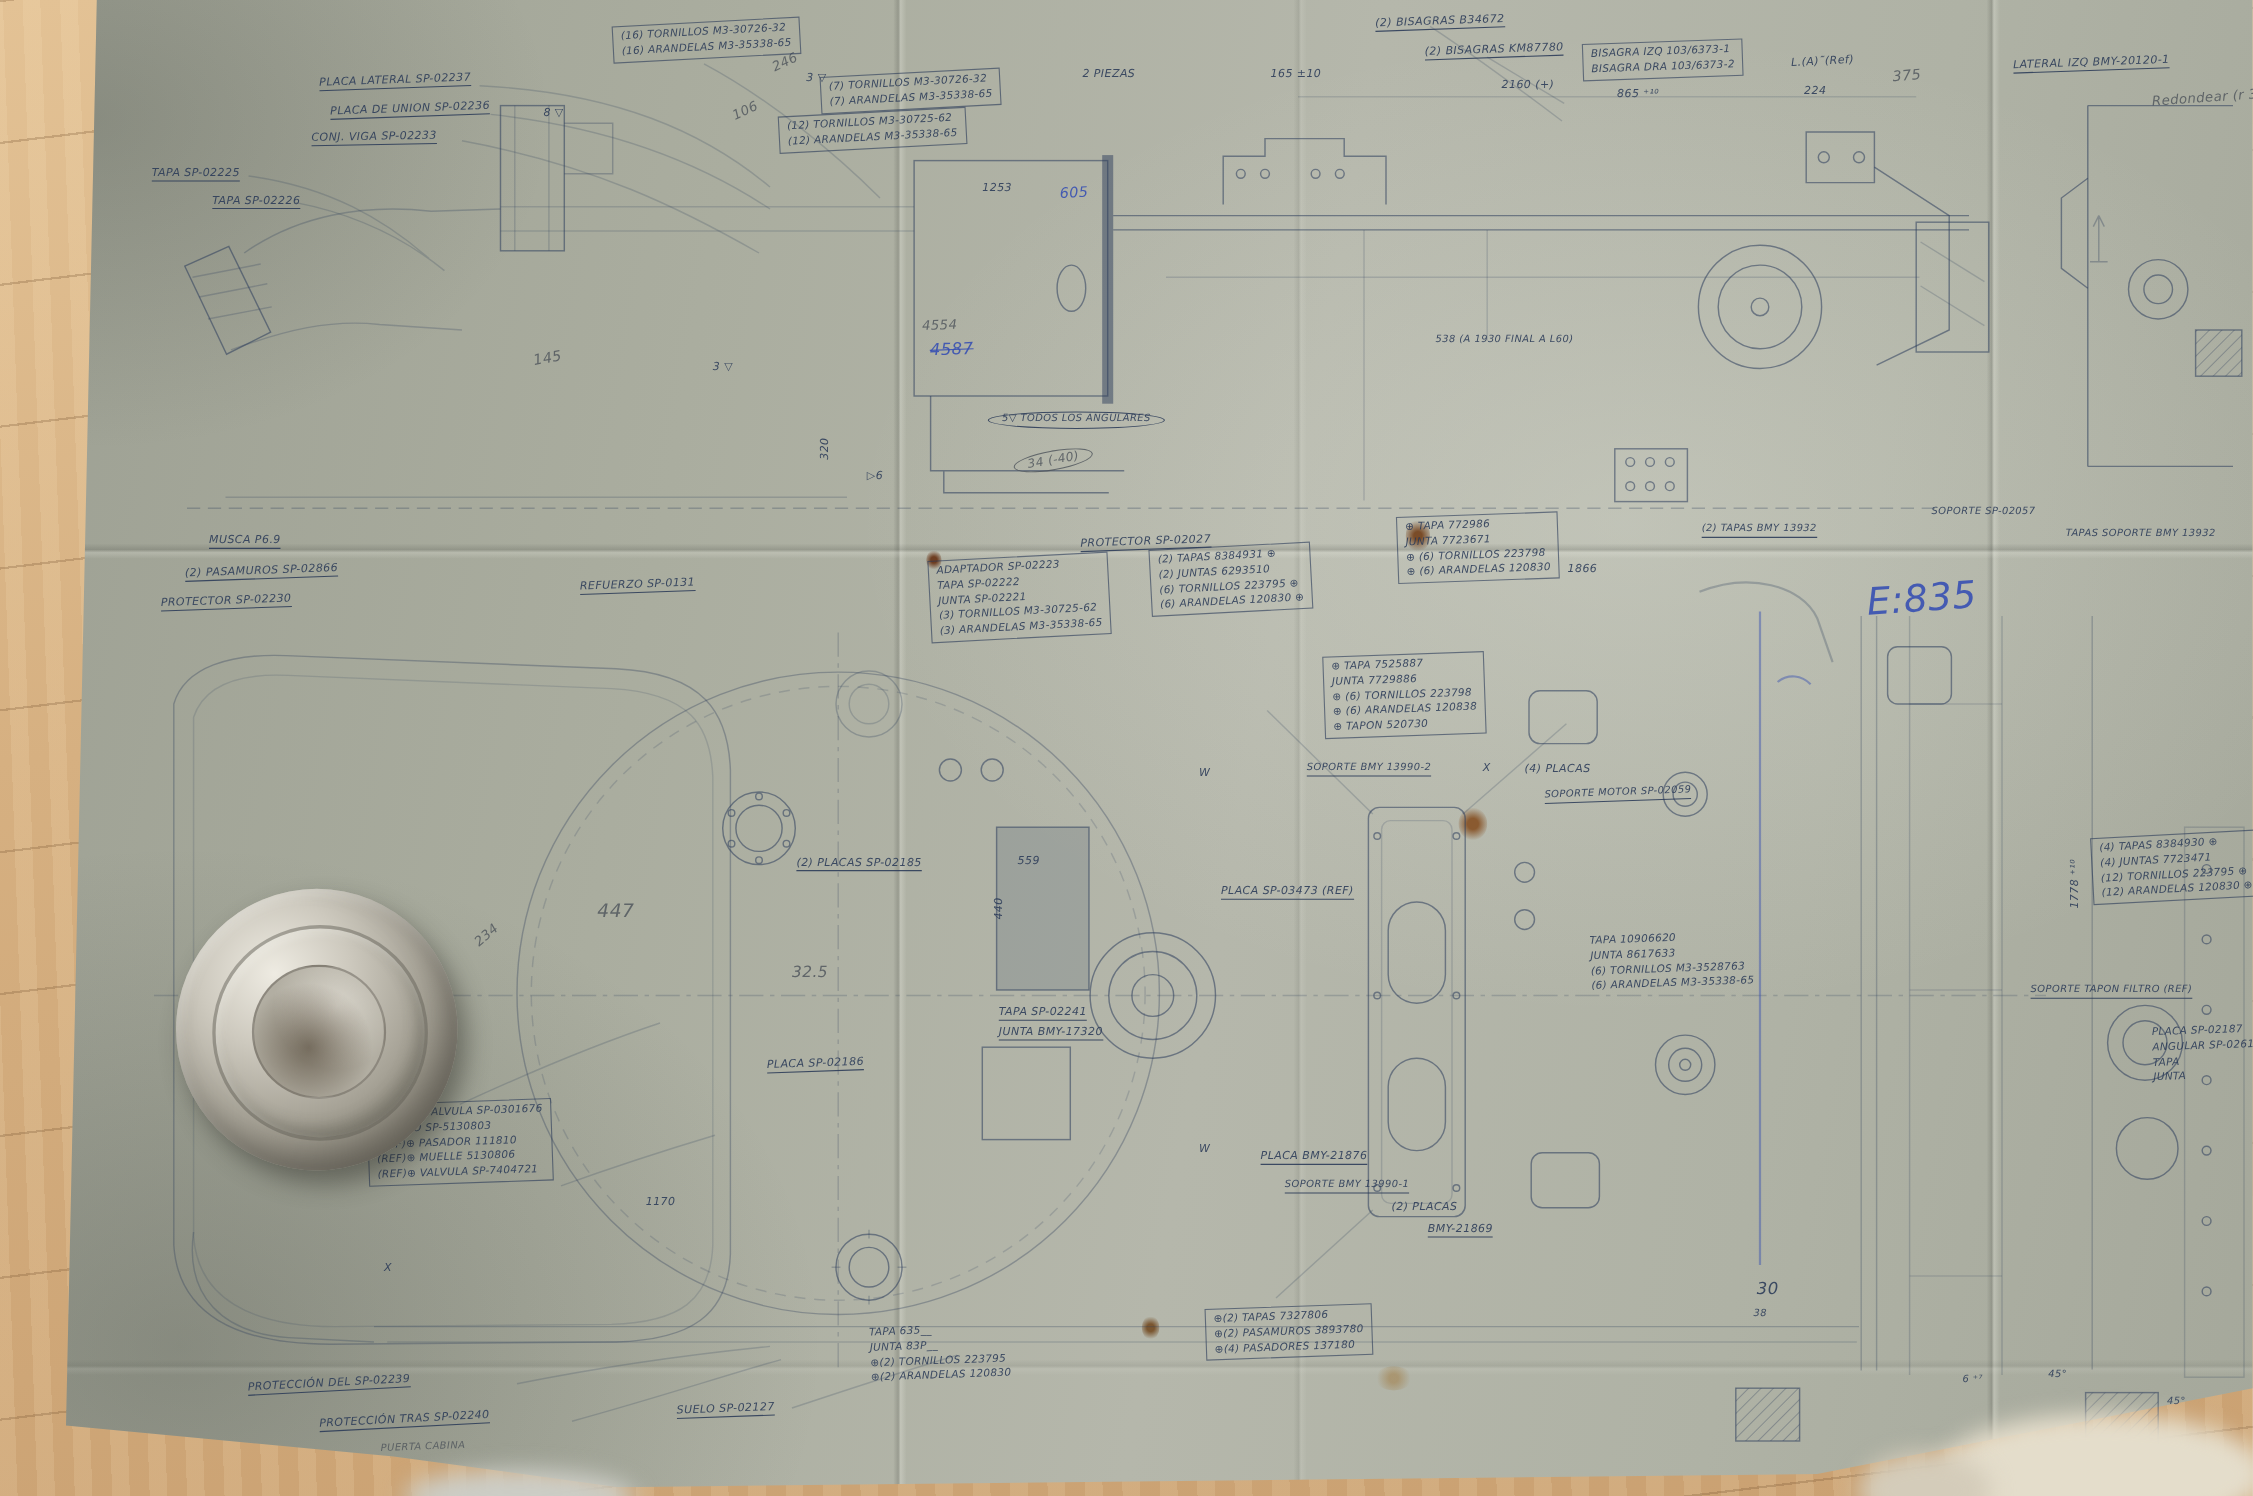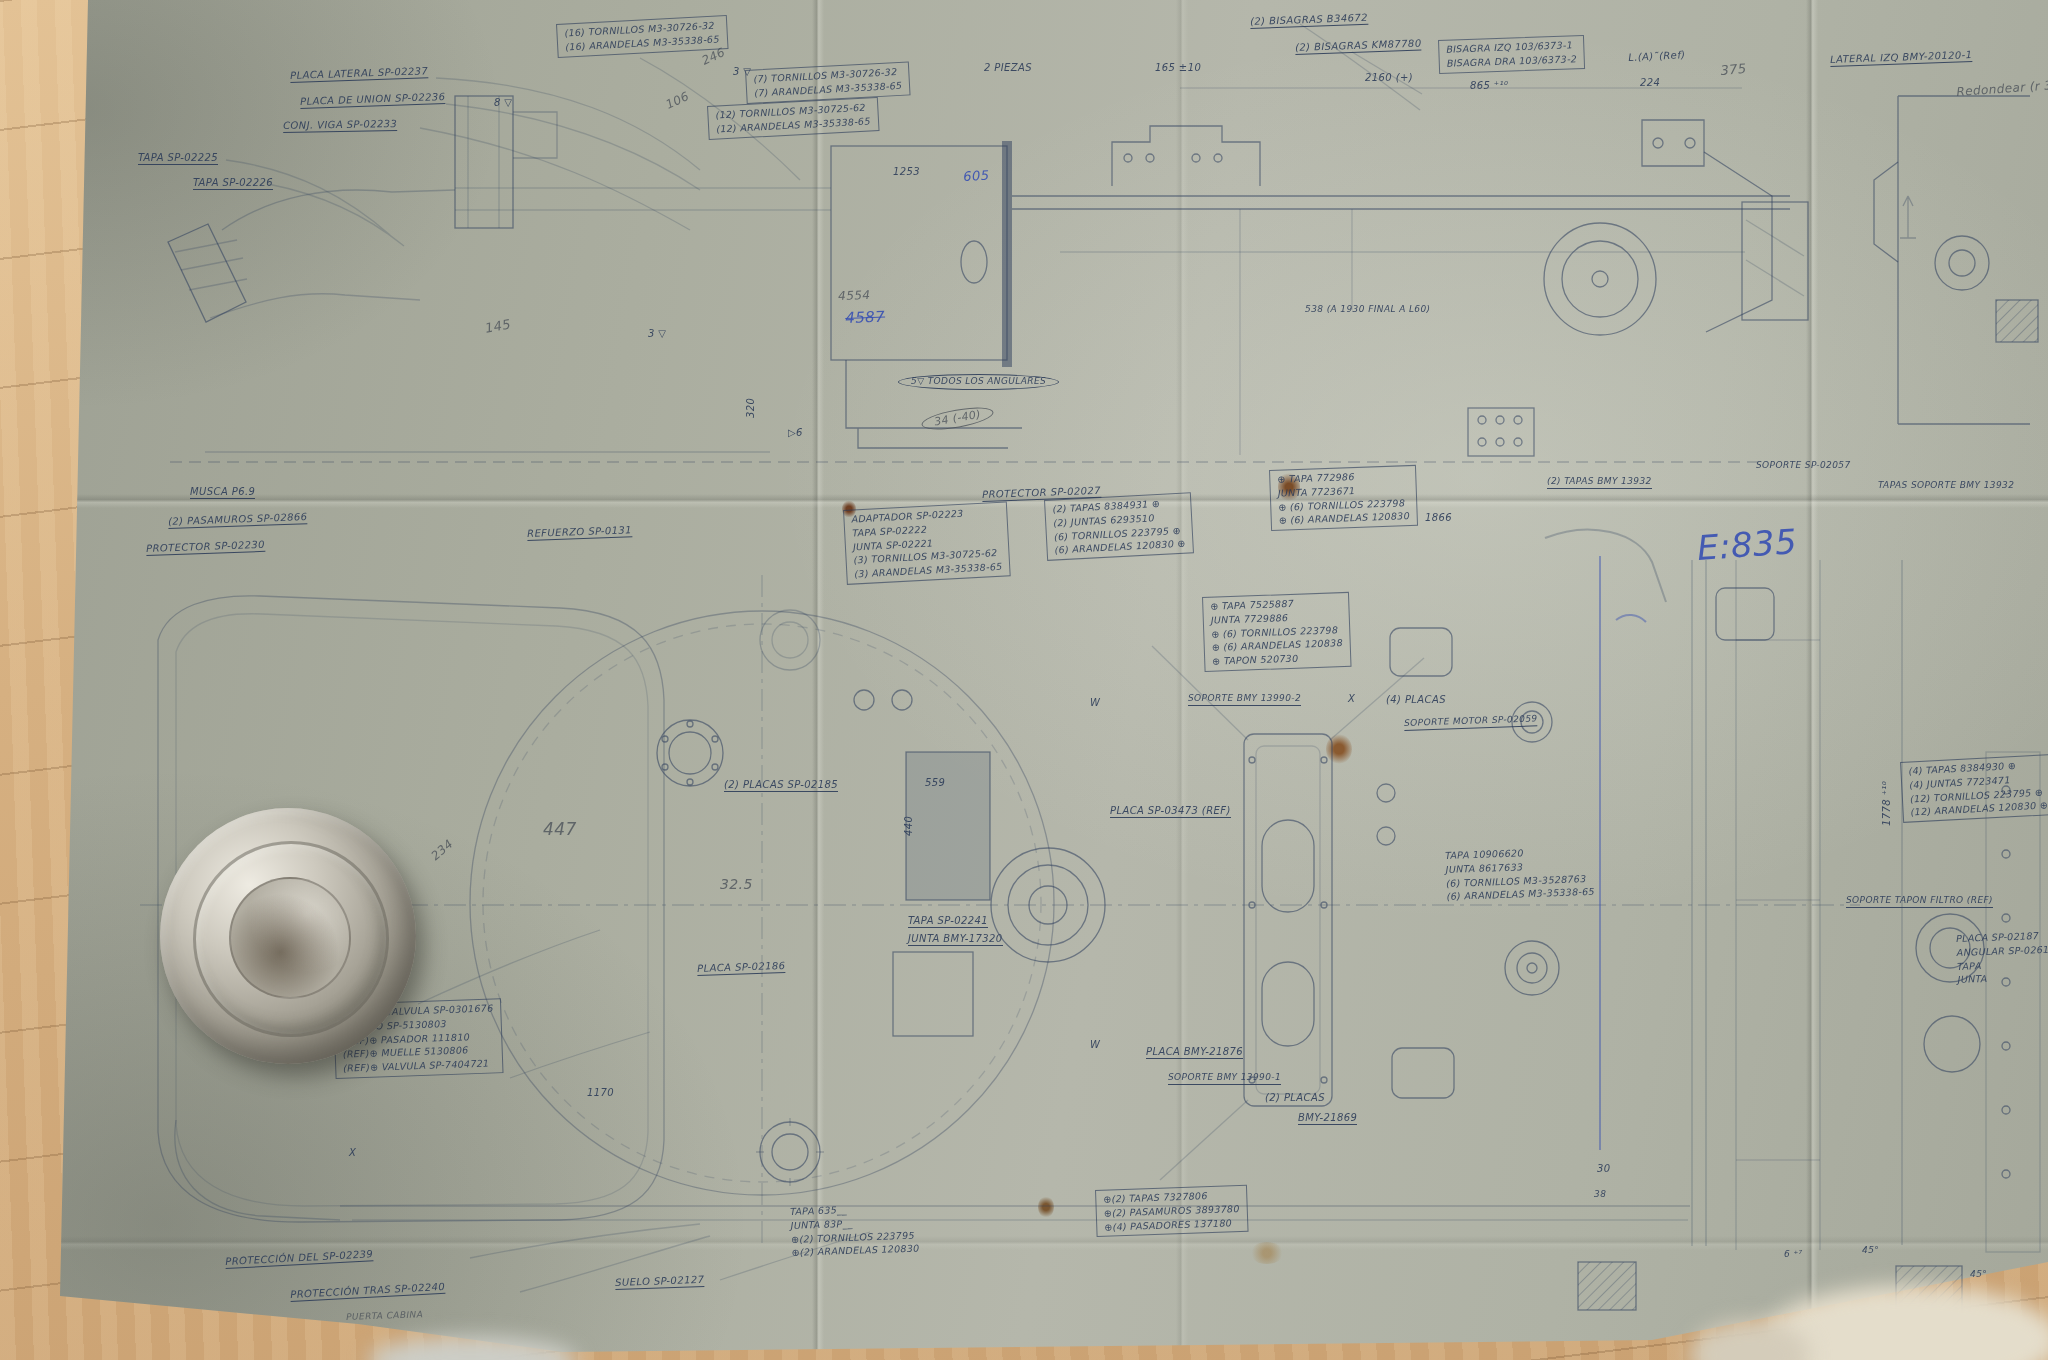--- a/index.html
+++ b/index.html
@@ -269,21 +269,21 @@
     <div class="lbl c-ink st-u" style="left: 697px; top: 963px; transform: rotate(-2deg);">PLACA SP-02186</div>
     <div class="lbl c-ink st-u" style="left: 1146px; top: 1046px;">PLACA BMY-21876</div>
     <div class="lbl c-ink st-u" style="left: 1168px; top: 1073px; font-size: 9px;">SOPORTE BMY 13990-1</div>
     <div class="lbl c-ink" style="left: 1265px; top: 1092px;">(2) PLACAS</div>
     <div class="lbl c-ink st-u" style="left: 1298px; top: 1112px;">BMY-21869</div>
     <div class="lbl c-ink st-u" style="left: 1846px; top: 896px; font-size: 9px;">SOPORTE TAPON FILTRO (REF)</div>
     <div class="lbl c-ink" style="left: 587px; top: 1087px;">1170</div>
     <div class="lbl c-ink" style="left: 349px; top: 1147px;">X</div>
     <div class="lbl c-ink" style="left: 1348px; top: 693px;">X</div>
     <div class="lbl c-ink" style="left: 1881px; top: 826px; transform: rotate(-90deg);">1778 ⁺¹⁰</div>
-    <div class="lbl c-ink" style="left: 1597px; top: 1163px; font-size: 10px;">30</div>
+    <div class="lbl c-ink" style="left: 1597px; top: 1163px; font-size: 15px;">30</div>
     <div class="lbl c-ink" style="left: 1594px; top: 1190px; font-size: 9px;">38</div>
     <div class="lbl c-ink" style="left: 1784px; top: 1250px; font-size: 9px;">6 ⁺⁷</div>
     <div class="lbl c-ink" style="left: 1862px; top: 1246px; font-size: 9px;">45°</div>
     <div class="lbl c-ink" style="left: 1970px; top: 1270px; font-size: 9px;">45°</div>
     <div class="lbl c-ink st-u" style="left: 225px; top: 1256px; transform: rotate(-3deg);">PROTECCIÓN DEL SP-02239</div>
     <div class="lbl c-ink st-u" style="left: 290px; top: 1289px; transform: rotate(-3deg);">PROTECCIÓN TRAS SP-02240</div>
     <div class="lbl c-ink st-u" style="left: 615px; top: 1277px; transform: rotate(-2deg);">SUELO SP-02127</div>
     <div class="lbl c-pencil" style="left: 346px; top: 1313px; font-size: 9px; transform: rotate(-2deg);">PUERTA CABINA</div>
     <div class="pbox boxed" style="left: 556px; top: 24px; transform: rotate(-3deg);">
       <div>(16) TORNILLOS  M3-30726-32</div>

